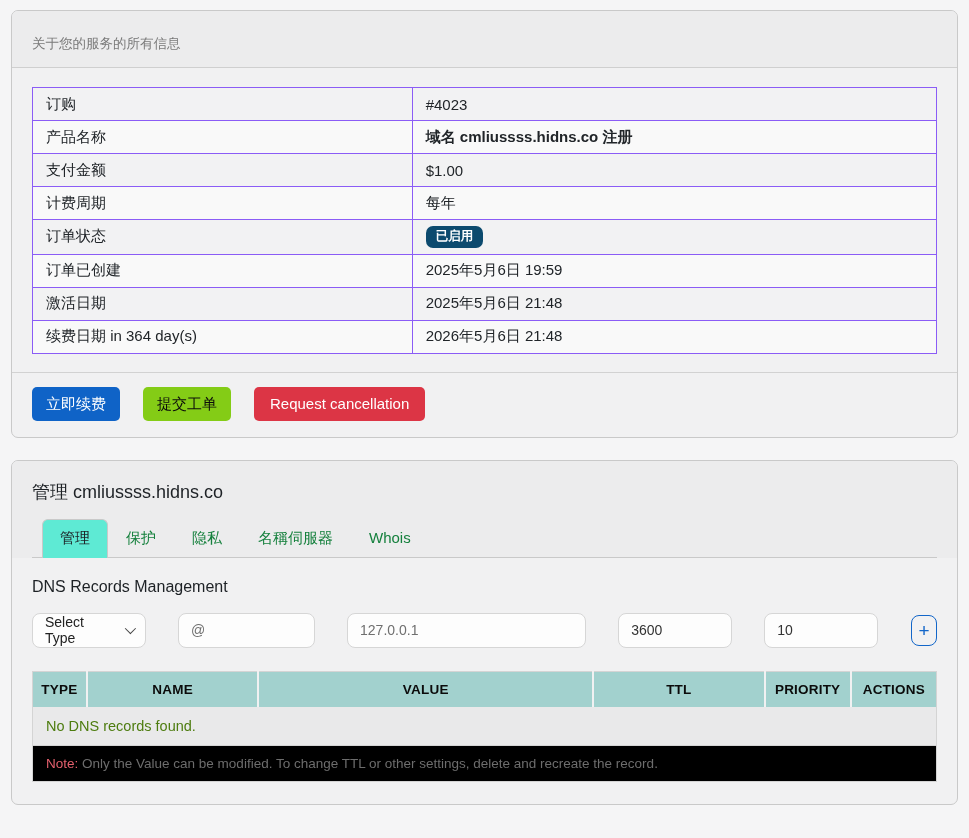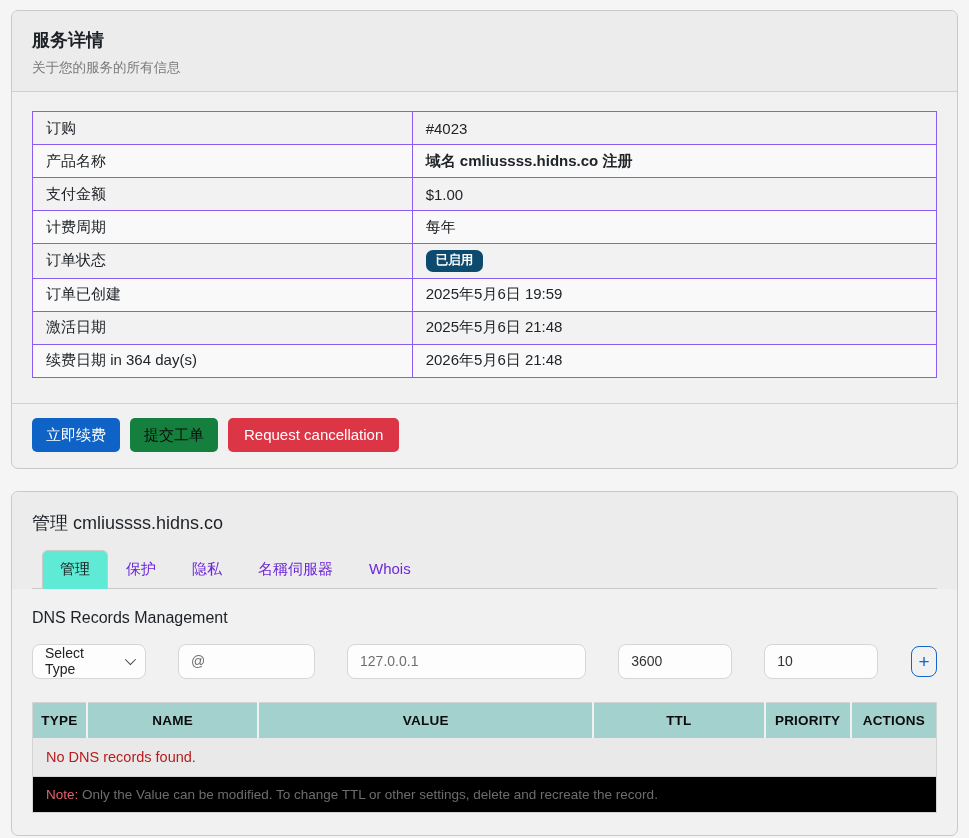--- a/index.html
+++ b/index.html
@@ -57,52 +57,51 @@
     font-weight:bold;
     padding:4px 10px 4px 10px;
     border-radius:7px;
     line-height:1.1;
   }
 
   .card-footer {
     border-top:1px solid #d2d2d2;
     padding:14px 20px 16px 20px;
     display:flex;
-    gap:10px;
-    margin-top:7px;
+    gap:23px;
   }
   .btn {
     border:none;
     border-radius:5px;
     font-size:15px;
     padding:8px 14px;
     cursor:pointer;
     font-family:inherit;
     line-height:1.2;
   }
   .btn-renew  { background:#0f63c7; color:#fff; }
-  .btn-ticket { background:#15803d; color:#0b0b0b; }
+  .btn-ticket { background:#84cc16; color:#0b0b0b; }
   .btn-cancel { background:#dc3545; color:#fff; padding:8px 16px; }
 
   
   .card2-header {
     background:#ececed;
     padding:19px 20px 0 20px;
   }
   .manage-title { font-size:18px; font-weight:normal; color:#1d2125; }
   .tabs {
     display:flex;
     margin-top:15px;
     border-bottom:1px solid #c9c9c9;
     padding-left:10px;
   }
   .tab {
     font-size:15px;
     padding:9px 17px 10px 17px;
-    color:#6d28d9;
+    color:#15803d;
     cursor:pointer;
     margin-bottom:-1px;
     border:1px solid transparent;
     border-bottom:none;
     border-radius:6px 6px 0 0;
     text-decoration:none;
   }
   .tab.active {
     background:#5eead4;
     color:#1d2125;
@@ -171,40 +170,39 @@
     padding:10px 8px;
     border-right:2px solid #f1f1f2;
     letter-spacing:.2px;
   }
   table.dns-table th:last-child { border-right:none;margin-top:14px; }
   th.w-type{width:6%;} th.w-name{width:19%;} th.w-value{width:37%;}
   th.w-ttl{width:19%;} th.w-prio{width:9.5%;} th.w-act{width:9.5%;}
   .empty-row td {
     background:#e9e9ea;
     font-size:14.5px;
-    color:#b91c1c;
+    color:#4d7c0f;
     padding:11px 13px;
     border-bottom:1px solid #d4d4d4;
   }
   .note-row td {
     background:#000000;
     font-size:13.5px;
     color:#6d6d6d;
     padding:10px 13px;
   }
   .note-label { color:#e4606d; }
 </style>
 </head>
 <body>
 
 <div class="page">
 
   <section class="card">
     <div class="card-header">
-      <div class="card-title">服务详情</div>
       <div class="card-subtitle">关于您的服务的所有信息</div>
     </div>
 
     <div class="card-body">
       <table class="detail-table">
         <tbody>
           <tr>
             <td class="lbl">订购</td>
             <td class="val">#4023</td>
           </tr>

